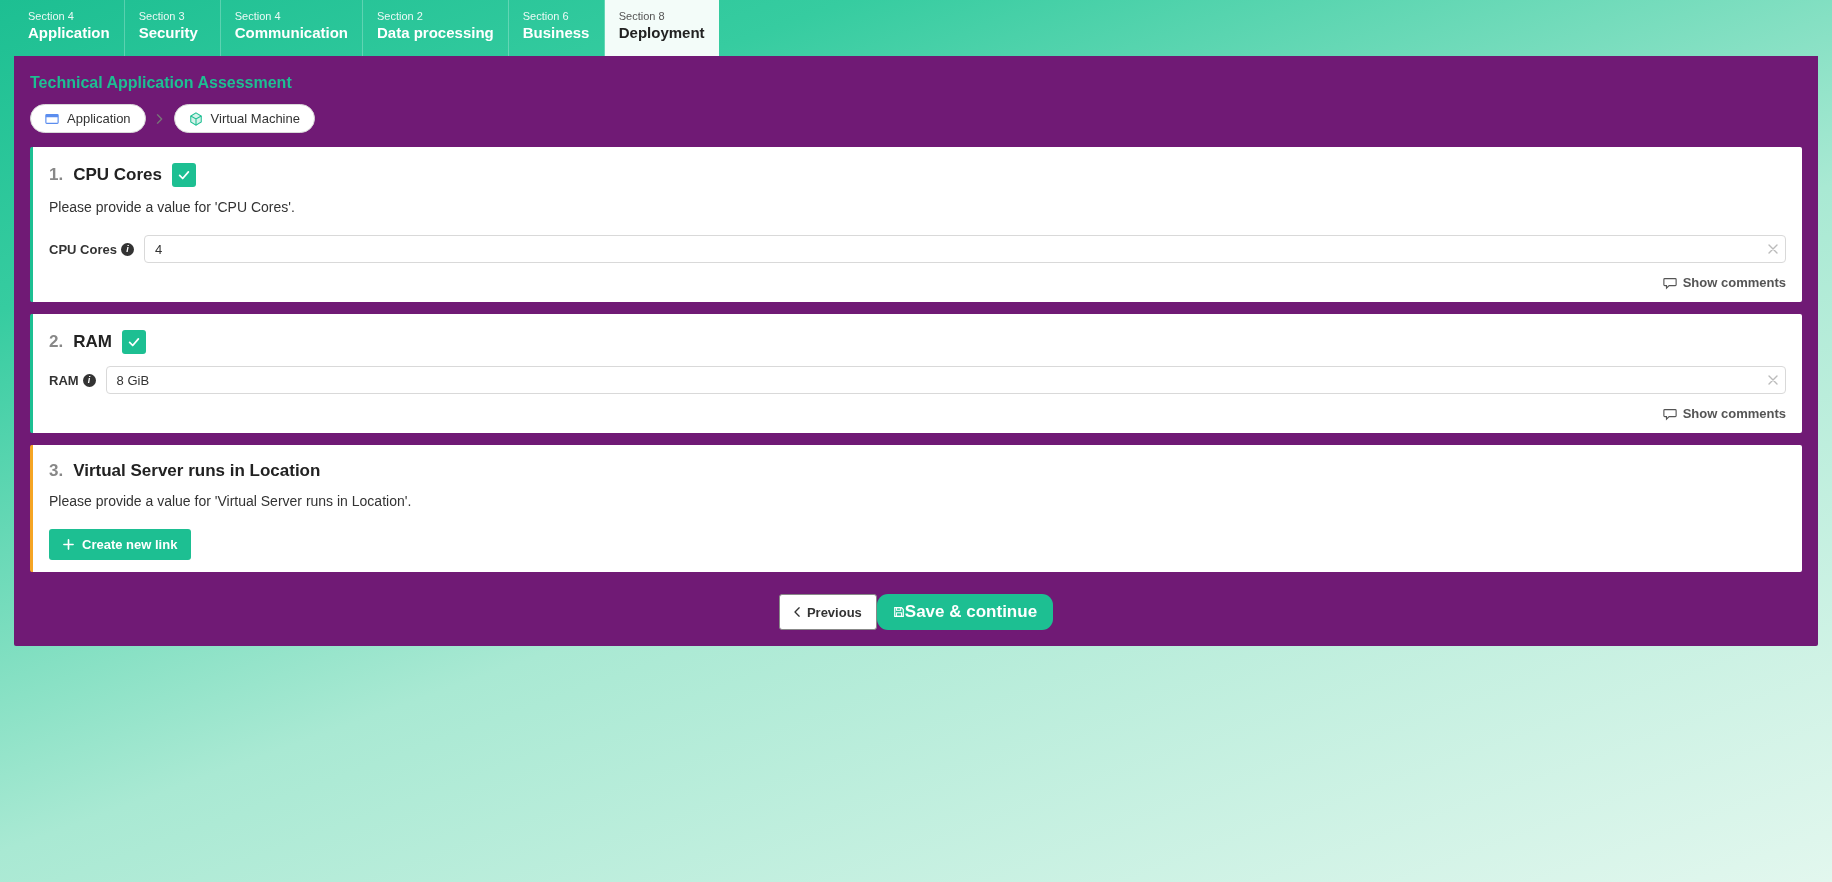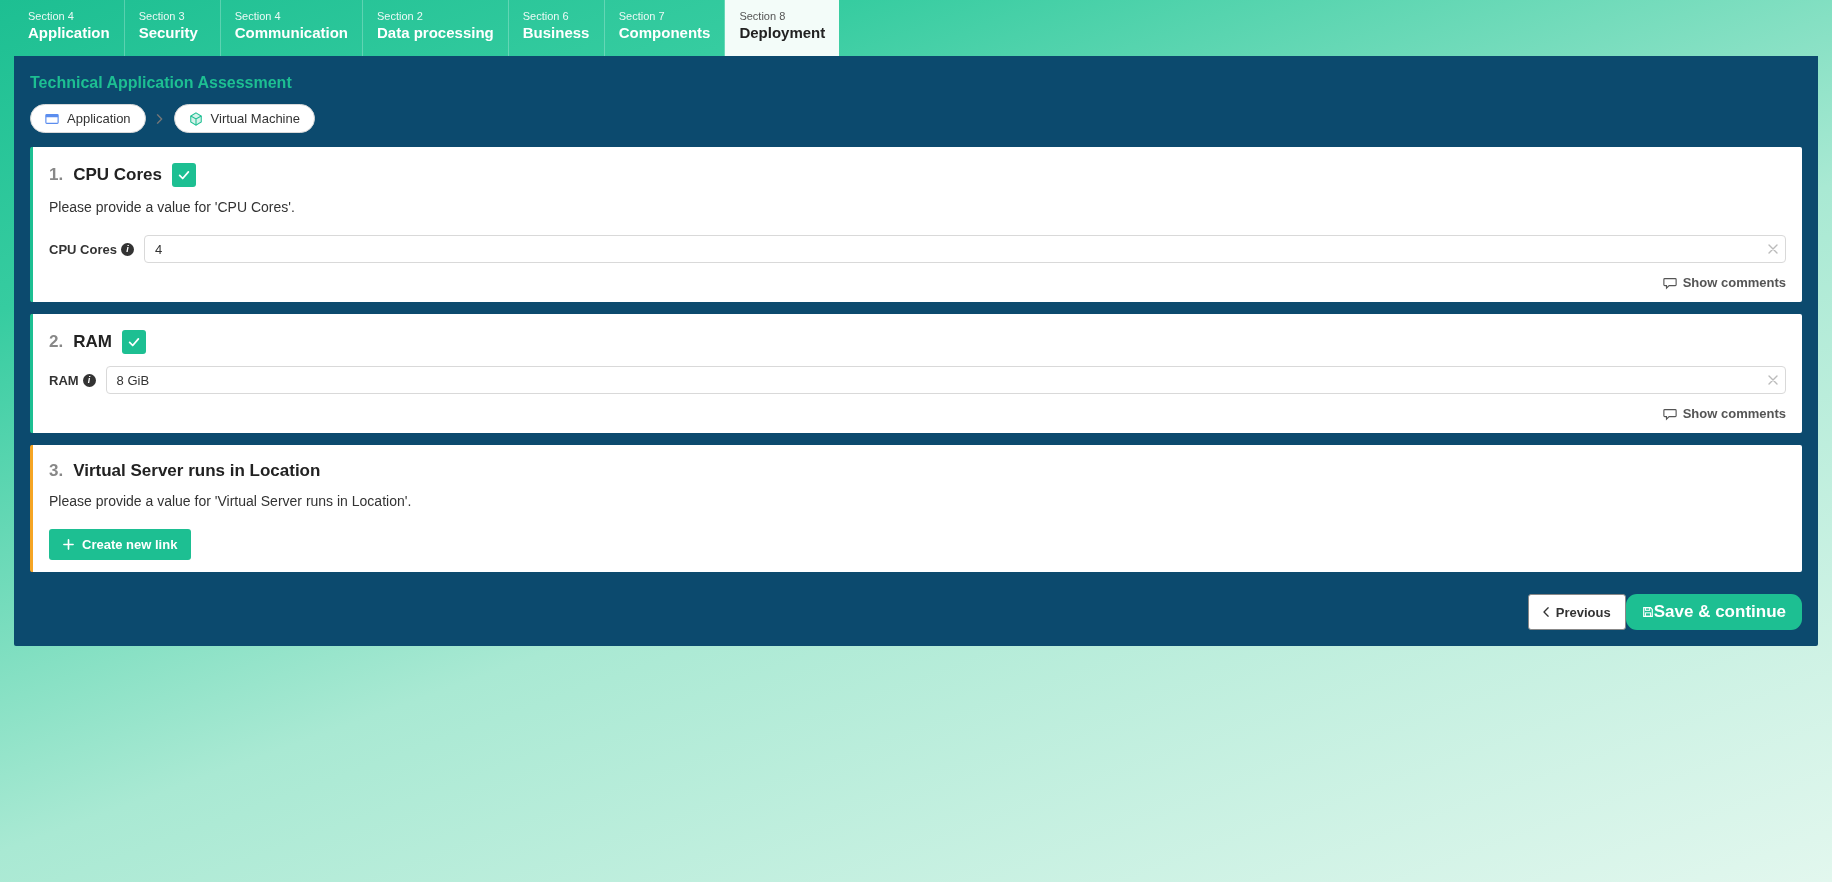--- a/index.html
+++ b/index.html
@@ -27,21 +27,21 @@
   .tab .sec-label { font-size: 15px; font-weight: 700; line-height: 1.2; }
   .tab.active {
     background: #f3fcf9;
     color: #333;
     border-right: none;
     border-radius: 0;
   }
   .tab.active .sec-num { color: #555; opacity: 1; }
   .tab.active .sec-label { color: #222; }
   .page {
-    background: #0c4a6e;
+    background: #701a75;
     margin: 0 14px 14px 14px;
     border-radius: 0 0 2px 2px;
     padding-bottom: 16px;
   }
   .page-title {
     color: #1dbf92;
     font-weight: 700;
     font-size: 16px;
     padding: 18px 16px 12px 16px;
   }
@@ -129,21 +129,21 @@
     padding: 8px 14px;
     font-size: 13px;
     font-weight: 600;
     display: inline-flex;
     align-items: center;
     gap: 8px;
     cursor: pointer;
   }
   .footer {
     display: flex;
-    justify-content: flex-end;
+    justify-content: center;
     padding: 10px 16px 0 16px;
   }
   .btn-prev {
     background: #fff;
     border: 1px solid #888;
     color: #333;
     border-radius: 3px;
     padding: 7px 14px;
     font-size: 13px; font-weight: 600;
     display: inline-flex; align-items: center; gap: 6px;
@@ -177,24 +177,20 @@
     <div class="sec-num">Section 4</div>
     <div class="sec-label">Communication</div>
   </div>
   <div class="tab">
     <div class="sec-num">Section 2</div>
     <div class="sec-label">Data processing</div>
   </div>
   <div class="tab">
     <div class="sec-num">Section 6</div>
     <div class="sec-label">Business</div>
-  </div>
-  <div class="tab">
-    <div class="sec-num">Section 7</div>
-    <div class="sec-label">Components</div>
   </div>
   <div class="tab active">
     <div class="sec-num">Section 8</div>
     <div class="sec-label">Deployment</div>
   </div>
 </div>
 
 <div class="page">
   <div class="page-title">Technical Application Assessment</div>
 

